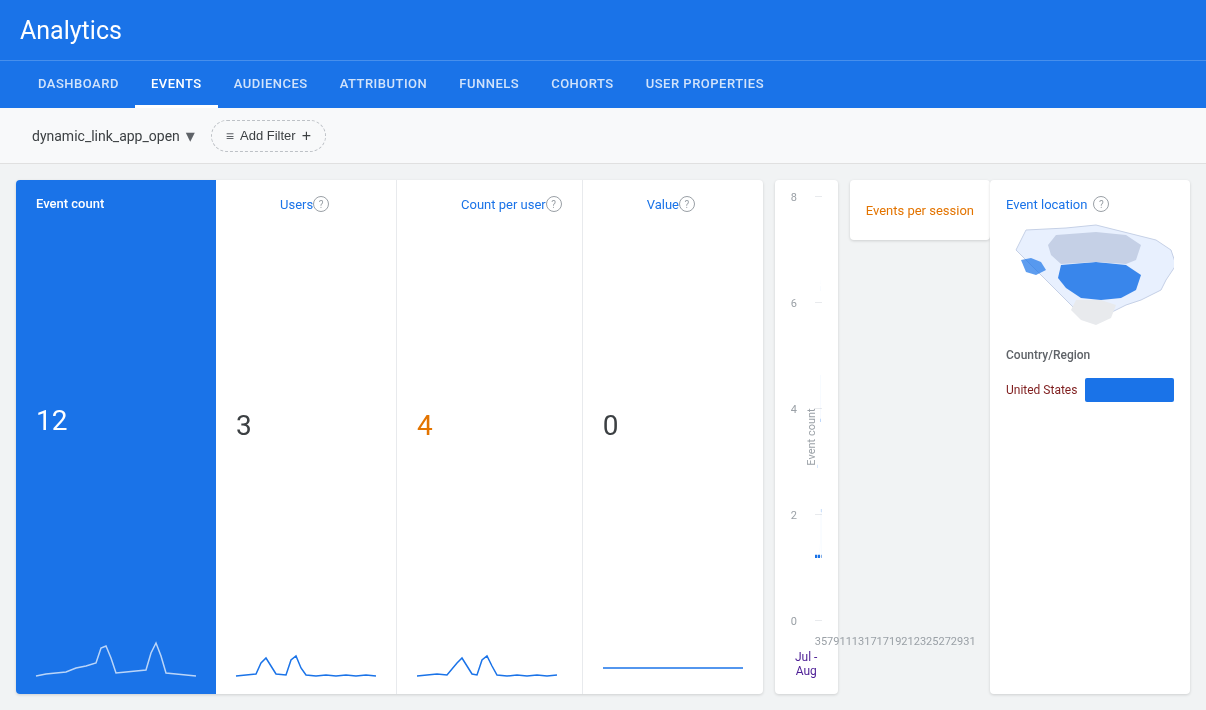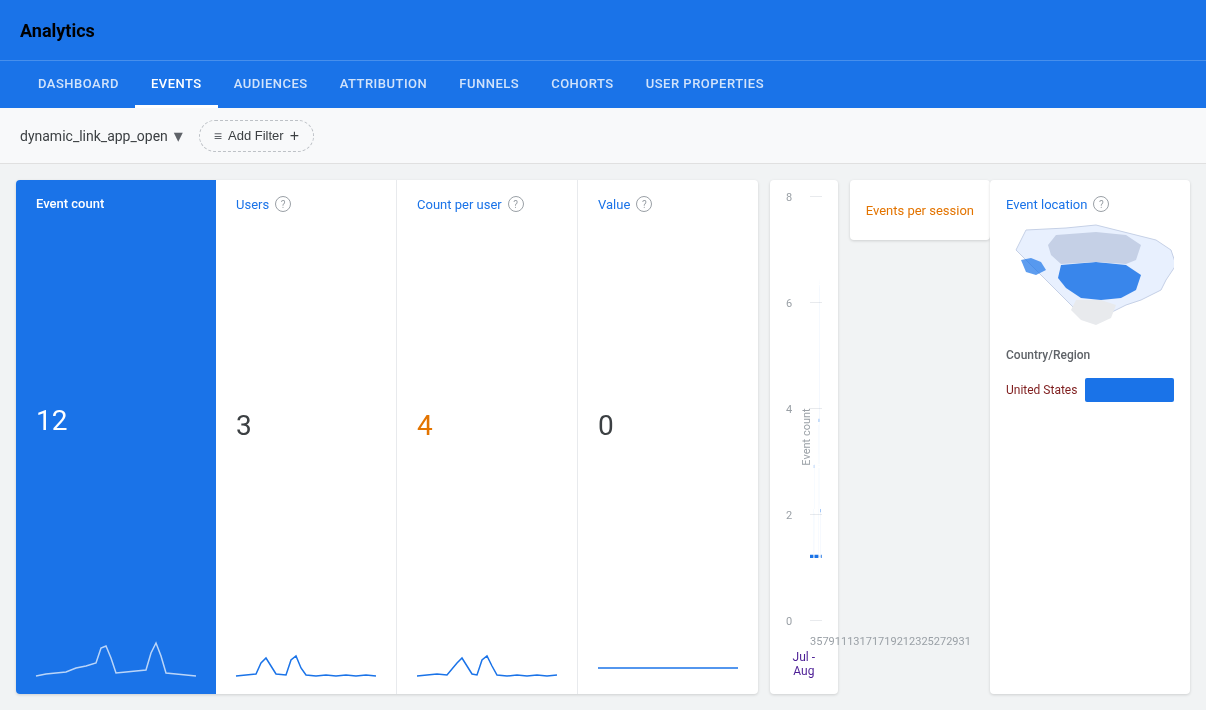--- a/index.html
+++ b/index.html
@@ -7,23 +7,23 @@
 
     
     .top-bar {
       background: #1a73e8;
       height: 60px;
       display: flex;
       align-items: center;
       padding: 0 20px;
     }
     .app-title {
-      color: #000000;
-      font-size: 18px;
-      font-weight: 700;
+      color: #ffffff;
+      font-size: 25px;
+      font-weight: 400;
     }
 
     
     .nav-bar {
       background: #1a73e8;
       display: flex;
       align-items: flex-end;
       padding: 0 22px;
       height: 48px;
       border-top: 1px solid rgba(255,255,255,0.2);
@@ -41,21 +41,21 @@
       border-bottom: 3px solid transparent;
     }
     .nav-item.active {
       color: white;
       border-bottom: 3px solid white;
     }
 
     
     .filter-bar {
       background: #f8f9fa;
-      padding: 12px 20px;
+      padding: 12px 32px;
       display: flex;
       align-items: center;
       gap: 16px;
       border-bottom: 1px solid #e0e0e0;
       height: 56px;
     }
     .dropdown-selector {
       display: flex;
       align-items: center;
       gap: 6px;
@@ -128,23 +128,24 @@
       border-right: 1px solid #e8eaed;
       min-width: 180px;
       display: flex;
       flex-direction: column;
       justify-content: space-between;
     }
     .stat-box:last-child { border-right: none; }
     .stat-label-row {
       display: flex;
       align-items: center;
-      gap: 6px;
+      gap: 0;
       color: #1a73e8;
       font-size: 13px;
+      margin-left: 44px;
     }
     .stat-value {
       font-size: 28px;
       color: #3c4043;
       font-weight: 400;
       margin: 4px 0;
     }
     .stat-value.orange { color: #e37400; }
     .help-icon {
       width: 16px;

